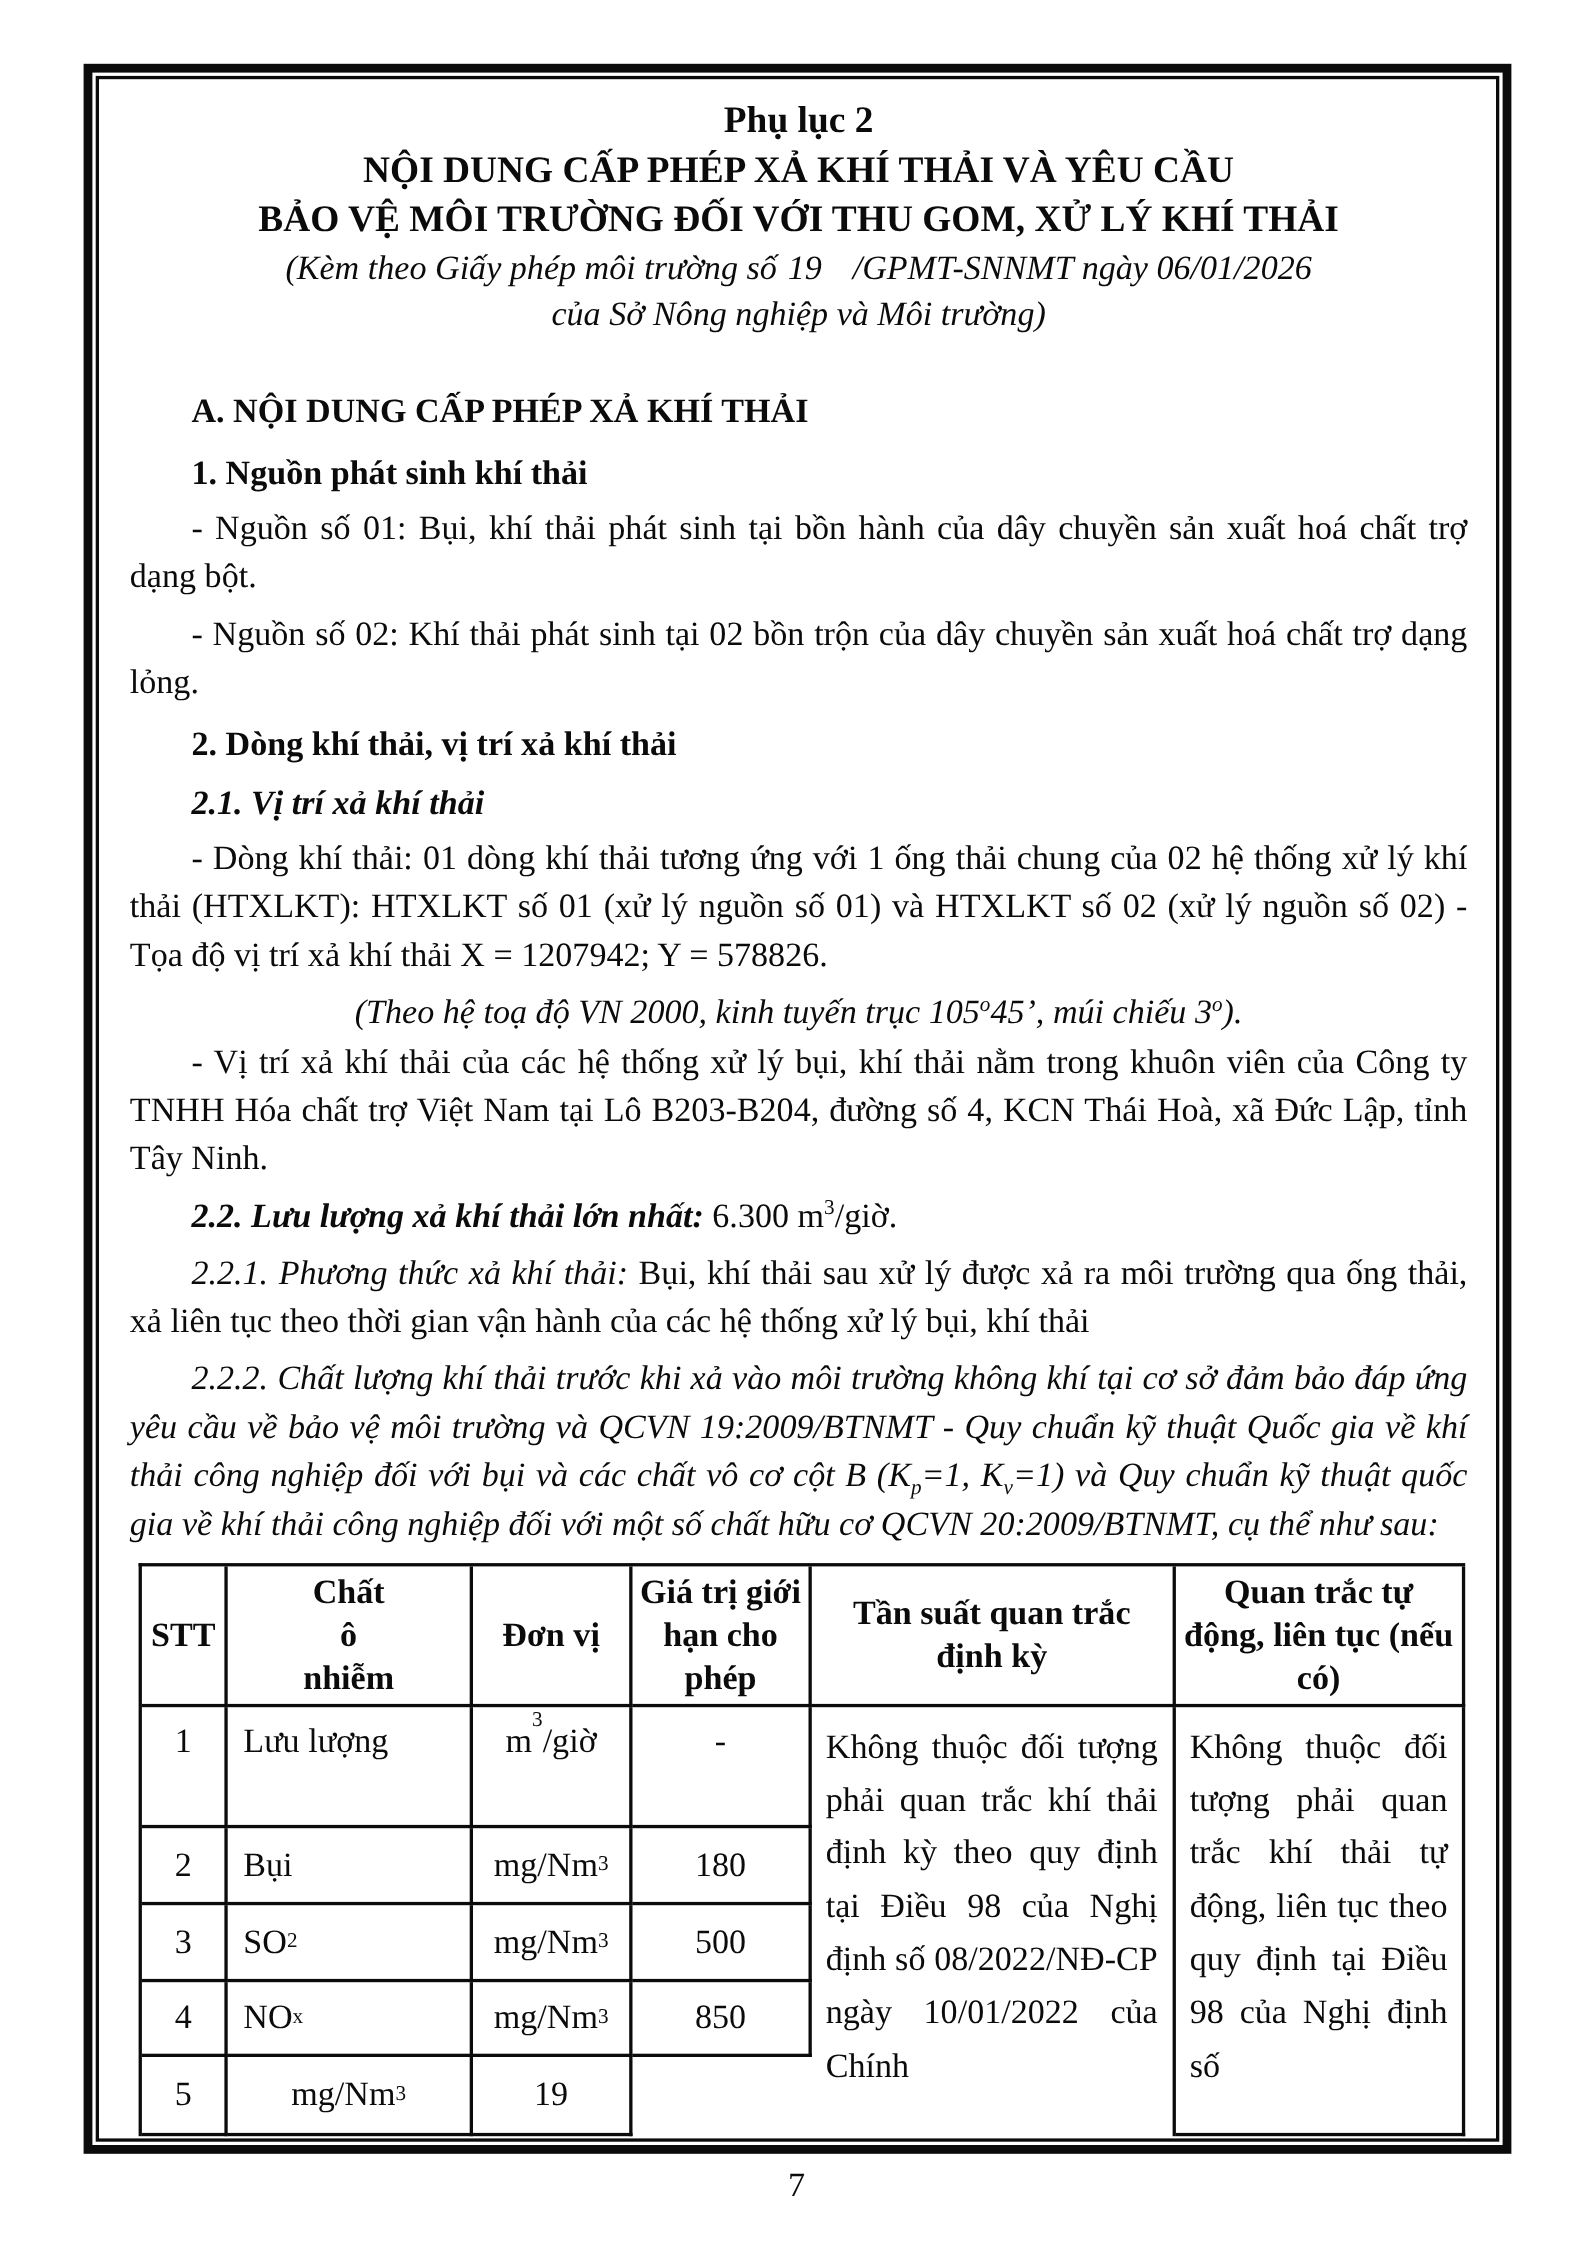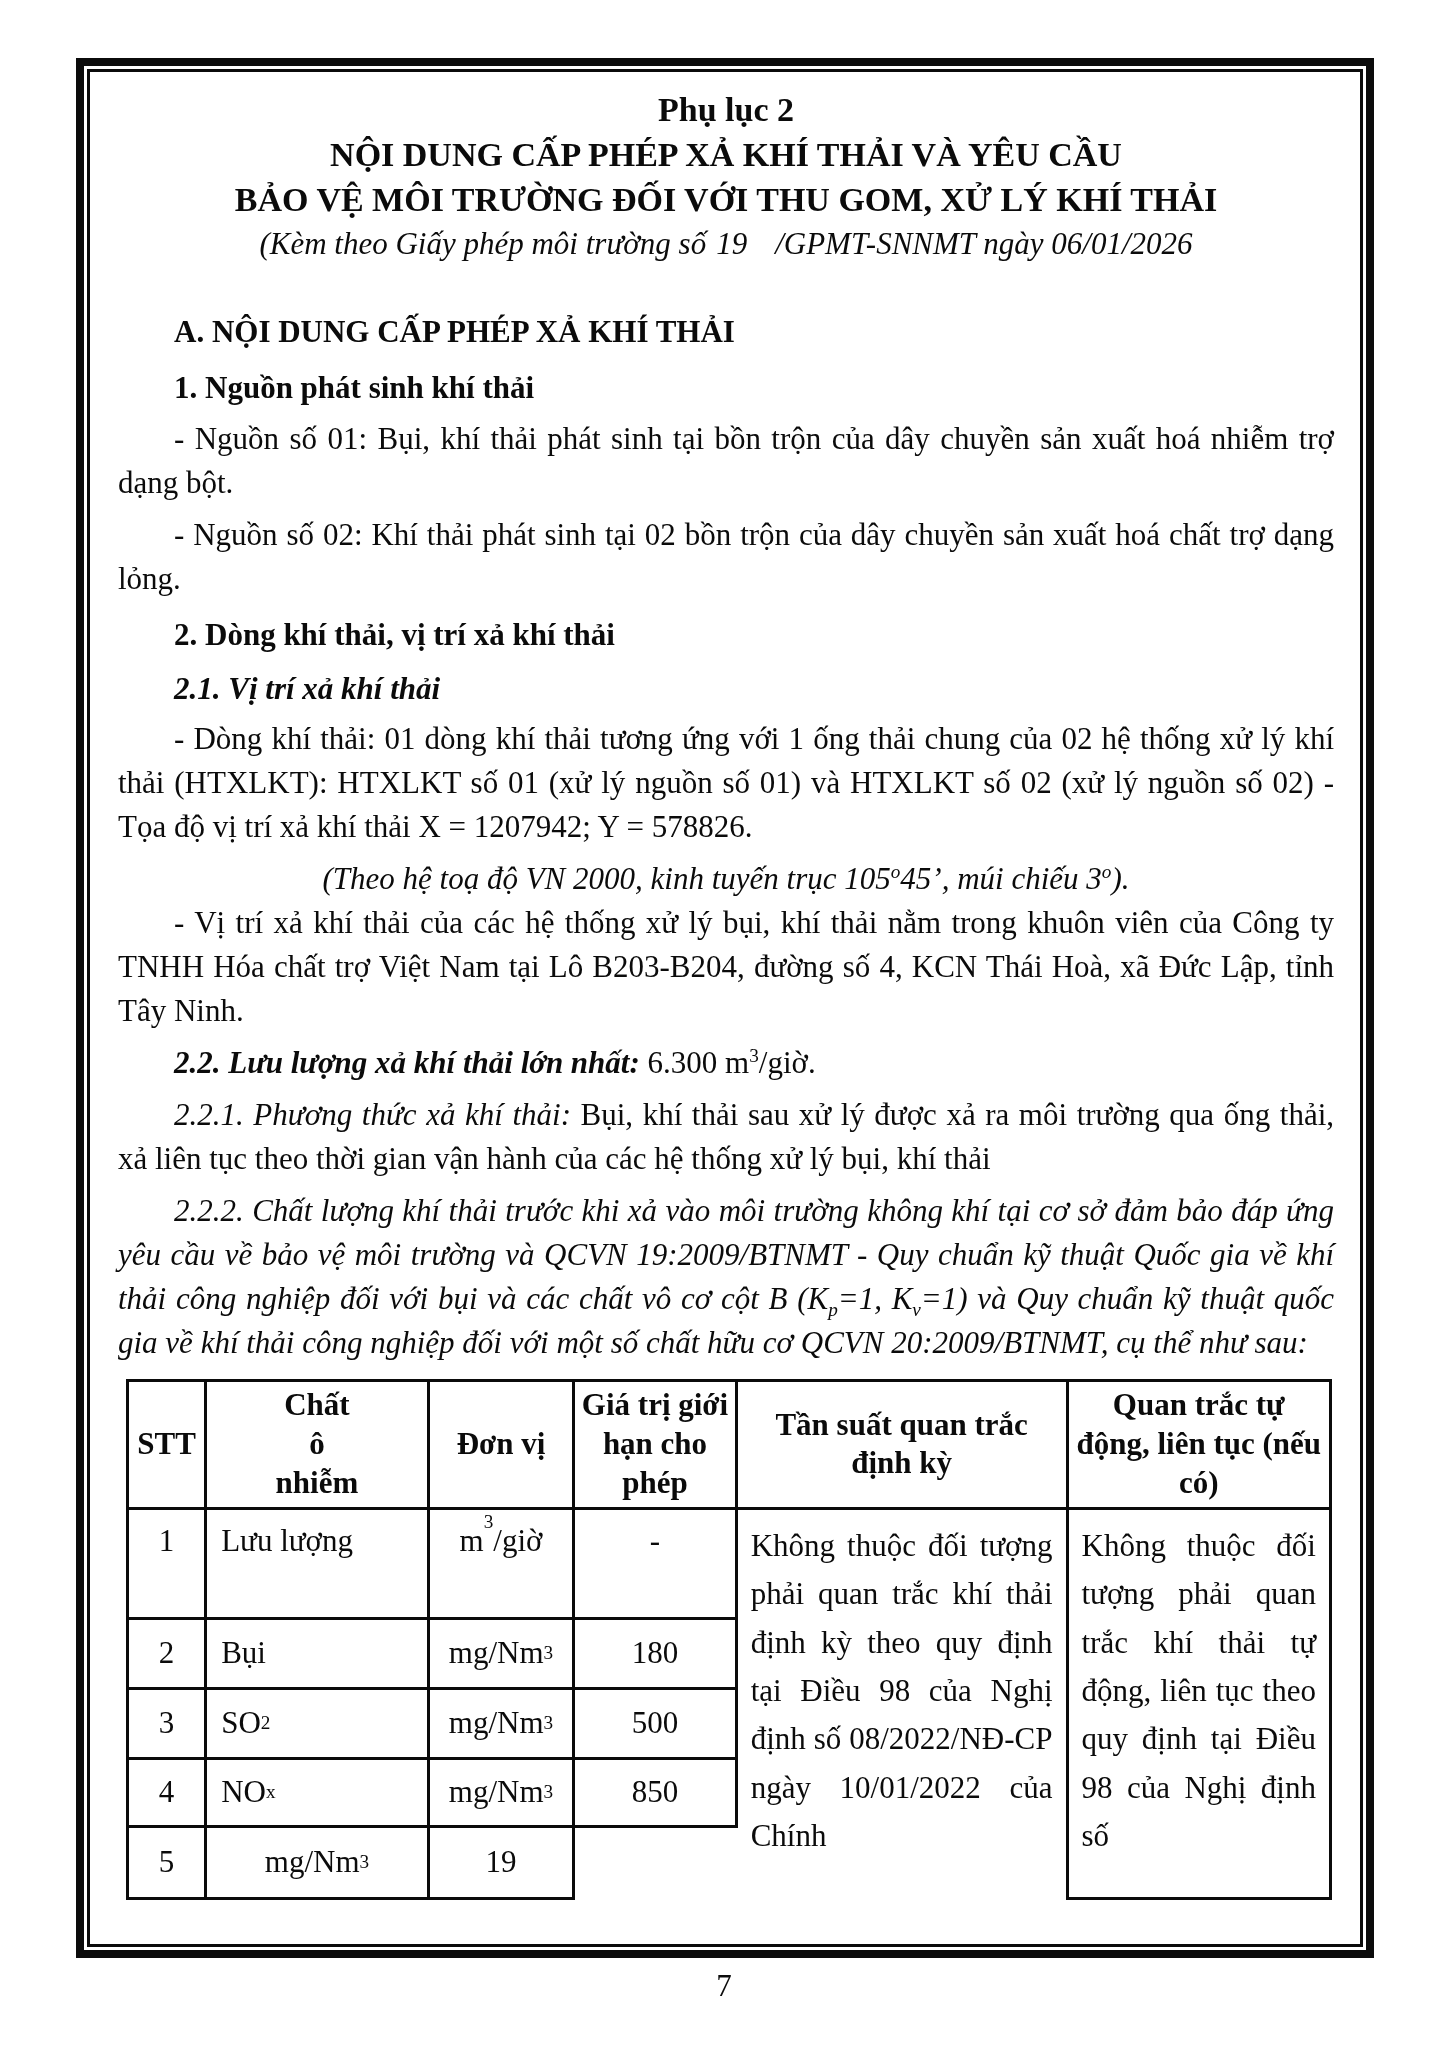--- a/index.html
+++ b/index.html
@@ -50,25 +50,26 @@
   <div class="frame">
     <div class="frame-inner">
       <div class="content">
 
         <div class="center b title">Phụ lục 2</div>
         <div class="center b title">NỘI DUNG CẤP PHÉP XẢ KHÍ THẢI VÀ YÊU CẦU</div>
         <div class="center b title">BẢO VỆ MÔI TRƯỜNG ĐỐI VỚI THU GOM, XỬ LÝ KHÍ THẢI</div>
         <div class="center i note">
           <span>(Kèm theo Giấy phép môi trường số</span><span class="notenum">19</span><span>/GPMT-SNNMT ngày 06/01/2026</span>
         </div>
+        <div class="center i note">của Sở Nông nghiệp và Môi trường)</div>
 
         <div class="h secA">A. NỘI DUNG CẤP PHÉP XẢ KHÍ THẢI</div>
 
         <div class="h">1. Nguồn phát sinh khí thải</div>
-        <div class="p">- Nguồn số 01: Bụi, khí thải phát sinh tại bồn trộn của dây chuyền sản xuất hoá nhiễm trợ dạng bột.</div>
+        <div class="p">- Nguồn số 01: Bụi, khí thải phát sinh tại bồn hành của dây chuyền sản xuất hoá chất trợ dạng bột.</div>
         <div class="p">- Nguồn số 02: Khí thải phát sinh tại 02 bồn trộn của dây chuyền sản xuất hoá chất trợ dạng lỏng.</div>
 
         <div class="h">2. Dòng khí thải, vị trí xả khí thải</div>
         <div class="hi">2.1. Vị trí xả khí thải</div>
         <div class="p">- Dòng khí thải: 01 dòng khí thải tương ứng với 1 ống thải chung của 02 hệ thống xử lý khí thải (HTXLKT): HTXLKT số 01 (xử lý nguồn số 01) và HTXLKT số 02 (xử lý nguồn số 02) - Tọa độ vị trí xả khí thải X = 1207942; Y = 578826.</div>
         <div class="center i">(Theo hệ toạ độ VN 2000, kinh tuyến trục 105<sup>o</sup>45’, múi chiếu 3<sup>o</sup>).</div>
         <div class="p">- Vị trí xả khí thải của các hệ thống xử lý bụi, khí thải nằm trong khuôn viên của Công ty TNHH Hóa chất trợ Việt Nam tại Lô B203-B204, đường số 4, KCN Thái Hoà, xã Đức Lập, tỉnh Tây Ninh.</div>
 
         <div class="p">
           <span class="lead-bi">2.2. Lưu lượng xả khí thải lớn nhất:</span>

